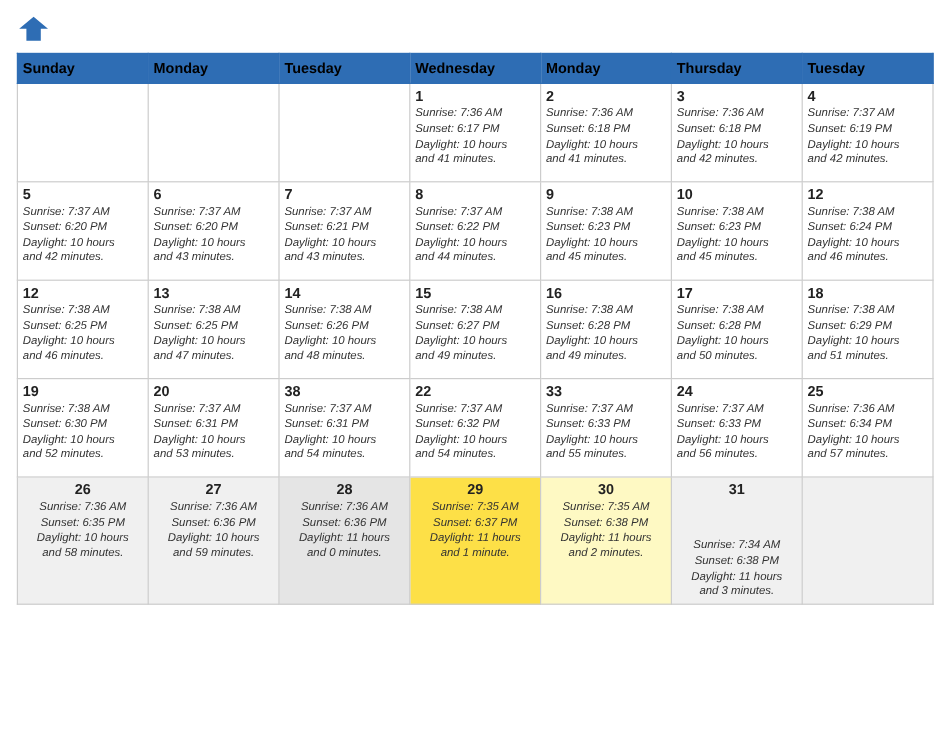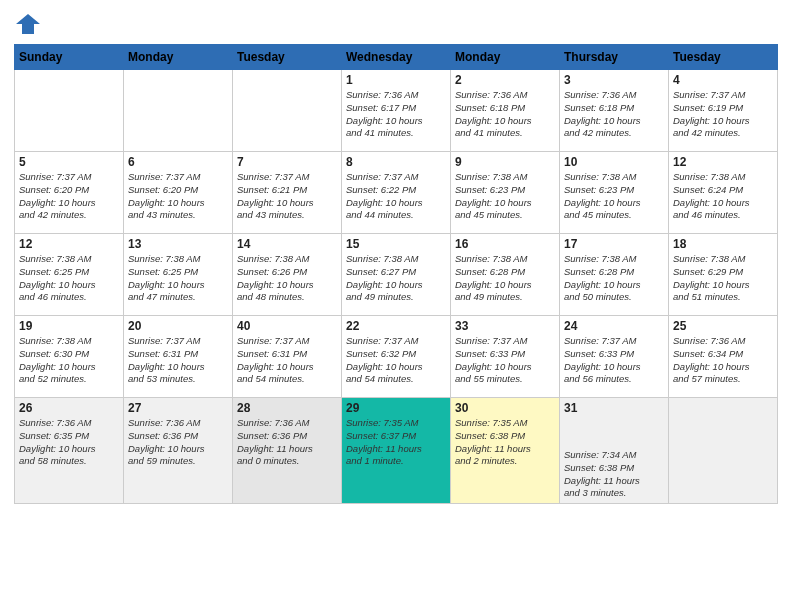--- a/index.html
+++ b/index.html
@@ -74,20 +74,21 @@
     .calendar td {
       width: calc(100% / 7);
       vertical-align: top;
       border: 1px solid #ccc;
       padding: 3px 4px;
       height: 82px;
       background: #fff;
     }
     .calendar tr:last-child td {
       background: #f0f0f0;
+      text-align: center;
     }
     .day-num {
       font-size: 12px;
       font-weight: bold;
       color: #222;
       display: block;
       margin-bottom: 2px;
     }
     .day-info {
       font-size: 9.5px;
@@ -276,21 +277,21 @@
 and 52 minutes.</div>
           </td>
           <td>
             <span class="day-num">20</span>
             <div class="day-info" style="white-space: pre-line;">Sunrise: 7:37 AM
 Sunset: 6:31 PM
 Daylight: 10 hours
 and 53 minutes.</div>
           </td>
           <td>
-            <span class="day-num">40</span>
+            <span class="day-num">38</span>
             <div class="day-info" style="white-space: pre-line;">Sunrise: 7:37 AM
 Sunset: 6:31 PM
 Daylight: 10 hours
 and 54 minutes.</div>
           </td>
           <td>
             <span class="day-num">22</span>
             <div class="day-info" style="white-space: pre-line;">Sunrise: 7:37 AM
 Sunset: 6:32 PM
 Daylight: 10 hours
@@ -333,21 +334,21 @@
 Daylight: 10 hours
 and 59 minutes.</div>
           </td>
           <td style="background: #e5e5e5;">
             <span class="day-num">28</span>
             <div class="day-info" style="white-space: pre-line;">Sunrise: 7:36 AM
 Sunset: 6:36 PM
 Daylight: 11 hours
 and 0 minutes.</div>
           </td>
-          <td style="background: #14b8a6;">
+          <td style="background: #fde047;">
             <span class="day-num">29</span>
             <div class="day-info" style="white-space: pre-line;">Sunrise: 7:35 AM
 Sunset: 6:37 PM
 Daylight: 11 hours
 and 1 minute.</div>
           </td>
           <td style="background: #fef9c3;">
             <span class="day-num">30</span>
             <div class="day-info" style="white-space: pre-line;">Sunrise: 7:35 AM
 Sunset: 6:38 PM

